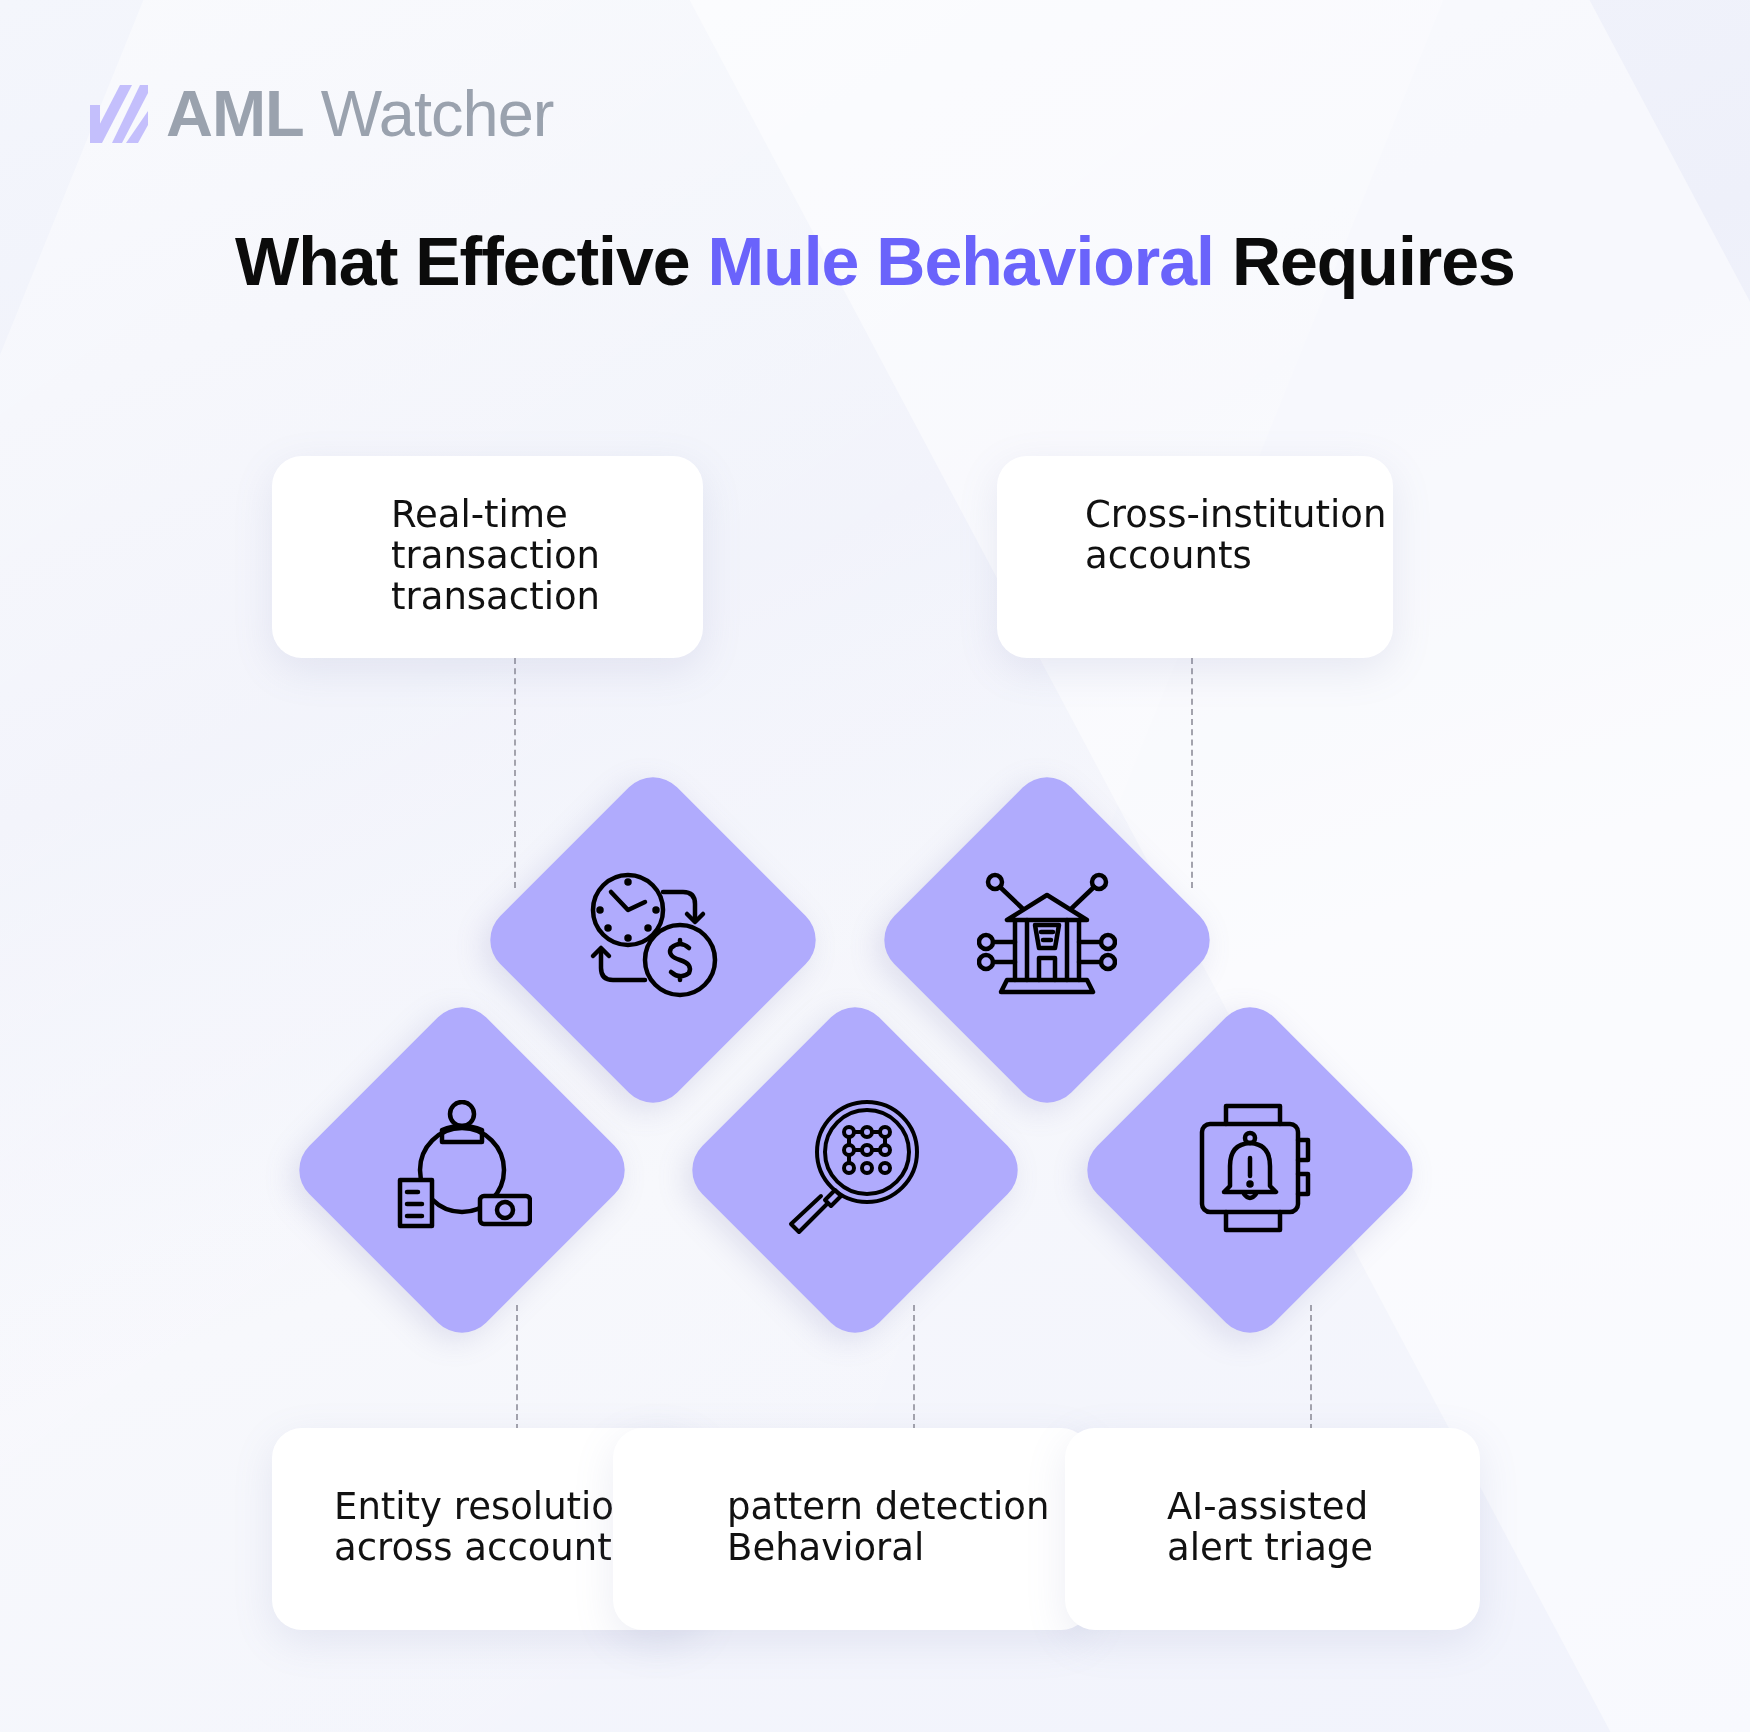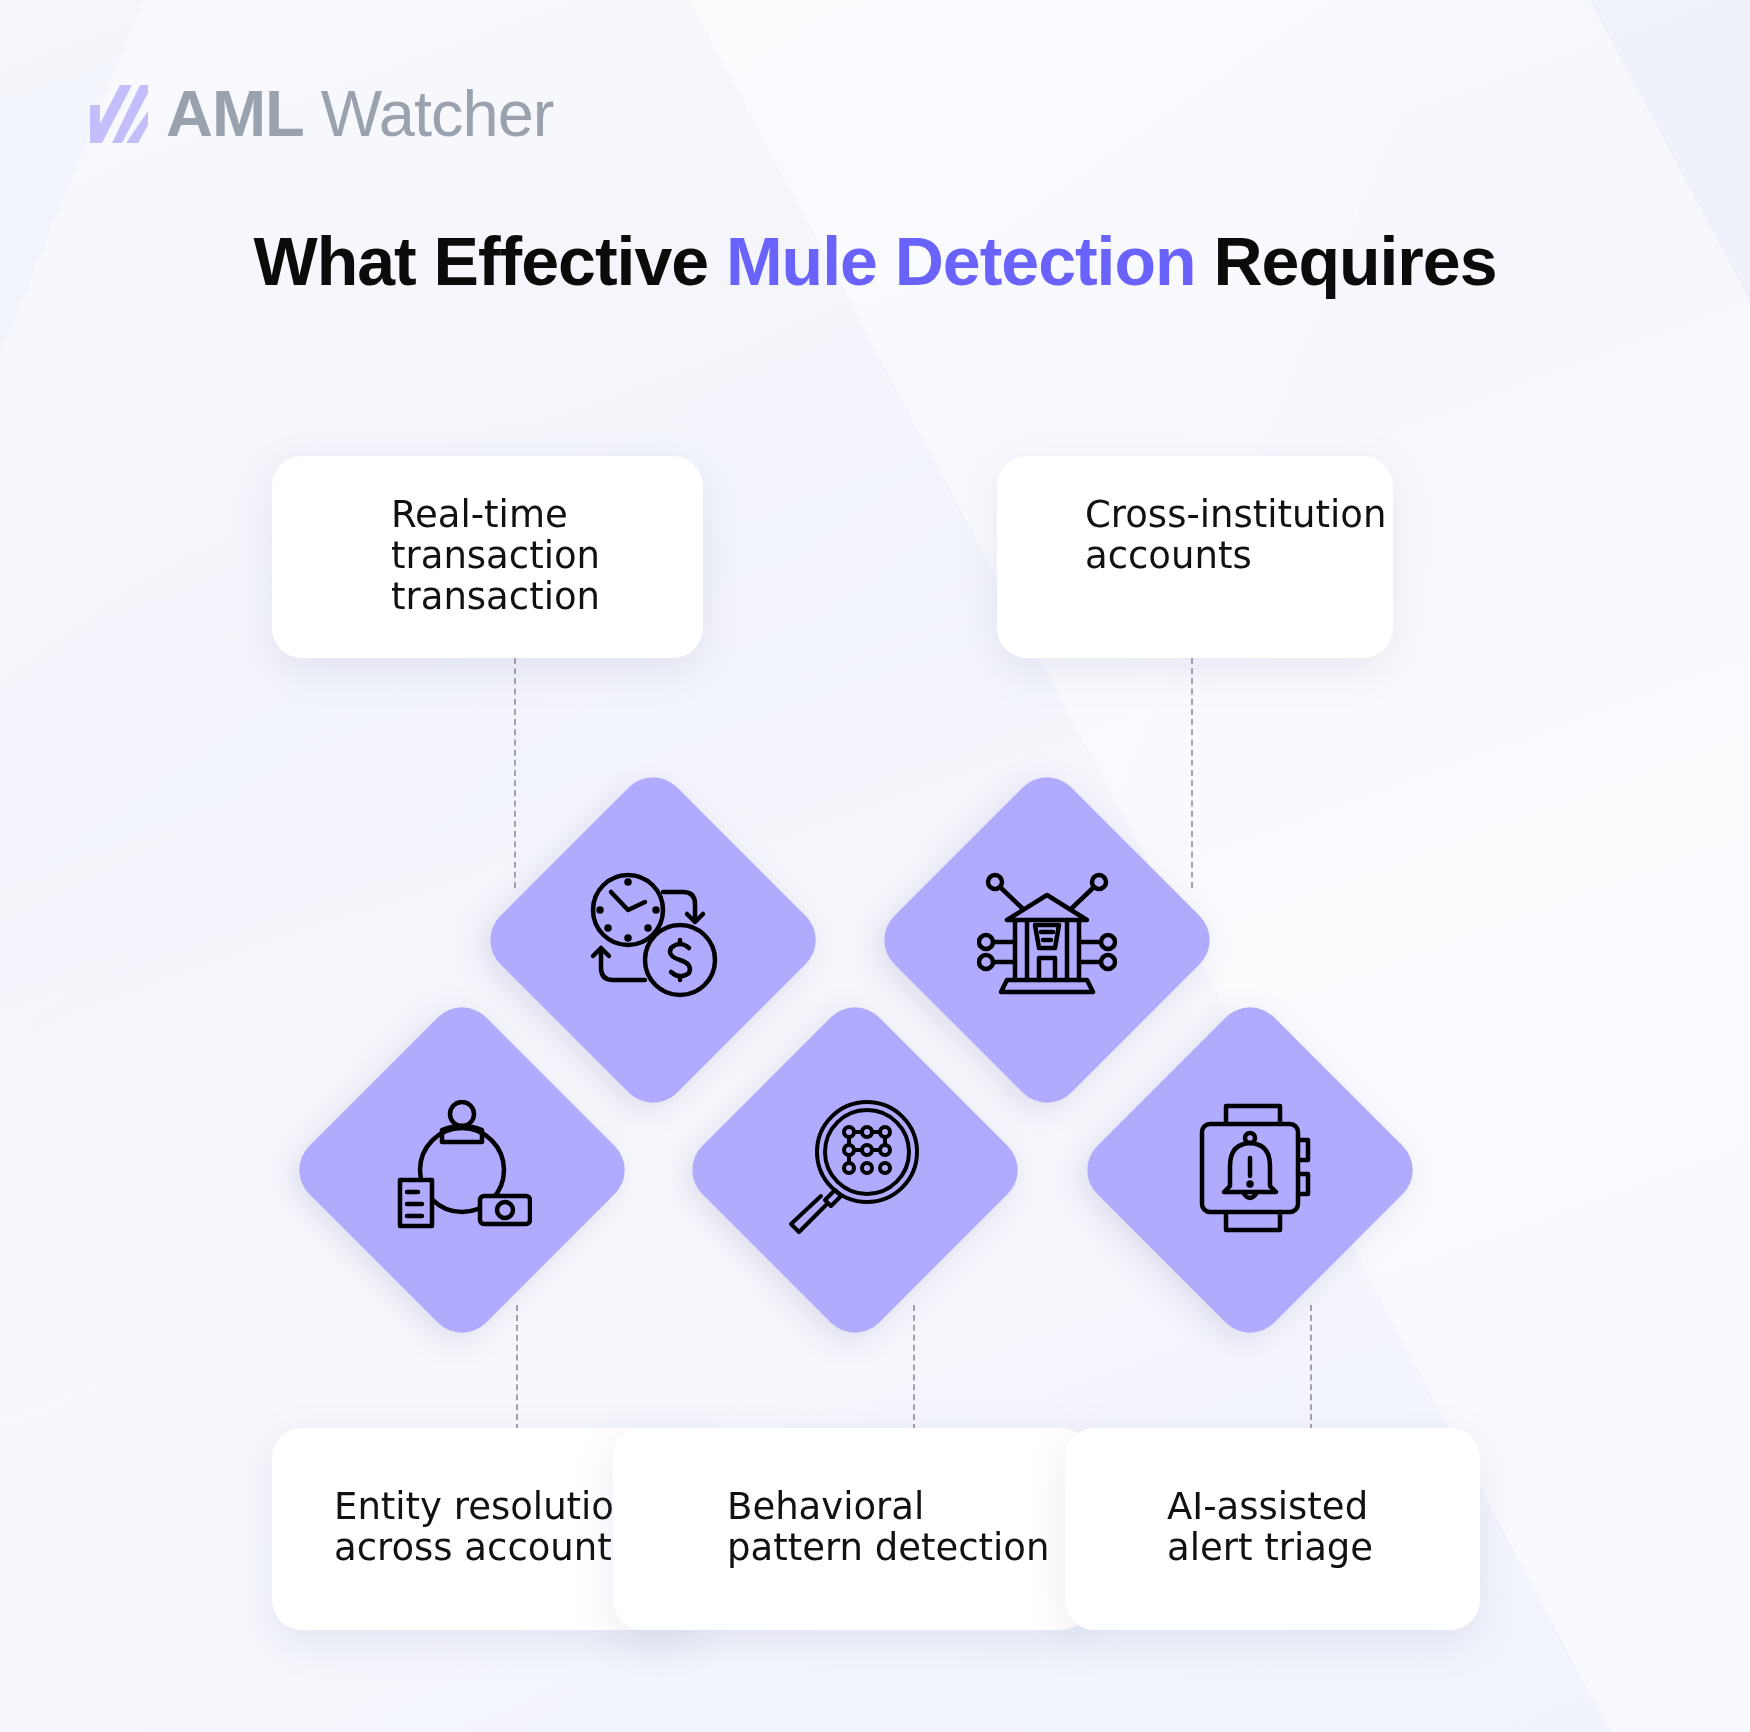--- a/index.html
+++ b/index.html
@@ -30,21 +30,21 @@
 <div class="logo">
   <svg width="58" height="58" viewBox="0 0 58 58">
     <polygon points="0,20 10,20 10,58 0,58" fill="#c4bffc"></polygon>
     <polygon points="30,0 42,0 12,58 0,58" fill="#c4bffc"></polygon>
     <polygon points="50,0 58,0 58,8 32,58 22,58" fill="#c4bffc"></polygon>
     <polygon points="58,26 58,40 48,58 36,58" fill="#c4bffc"></polygon>
   </svg>
   <div class="logo-text"><b>AML</b> <span>Watcher</span></div>
 </div>
 
-<div class="title"><span>What Effective </span><span class="accent">Mule Detection</span><span> Requires</span></div>
+<div class="title"><span>What Effective </span><span class="accent">Mule Behavioral</span><span> Requires</span></div>
 
 <div class="dash" style="left:514px;top:658px;height:230px;"></div>
 <div class="dash" style="left:1191px;top:658px;height:230px;"></div>
 <div class="dash" style="left:516px;top:1305px;height:125px;"></div>
 <div class="dash" style="left:913px;top:1305px;height:125px;"></div>
 <div class="dash" style="left:1310px;top:1305px;height:125px;"></div>
 
 <div class="card" style="left:272px;top:456px;width:431px;height:202px;">
   <div class="card-text" style="left:119px;top:38px;">
     <div>Real-time</div>
@@ -145,22 +145,22 @@
 </div>
 
 <div class="card" style="left:272px;top:1428px;width:430px;height:202px;">
   <div class="card-text" style="left:62px;top:58px;">
     <div>Entity resolution</div>
     <div>across accounts</div>
   </div>
 </div>
 <div class="card" style="left:613px;top:1428px;width:478px;height:202px;">
   <div class="card-text" style="left:114px;top:58px;">
+    <div>pattern detection</div>
     <div>Behavioral</div>
-    <div>pattern detection</div>
   </div>
 </div>
 <div class="card" style="left:1065px;top:1428px;width:415px;height:202px;">
   <div class="card-text" style="left:102px;top:58px;">
     <div>AI-assisted</div>
     <div>alert triage</div>
   </div>
 </div>
 
 </body></html>

